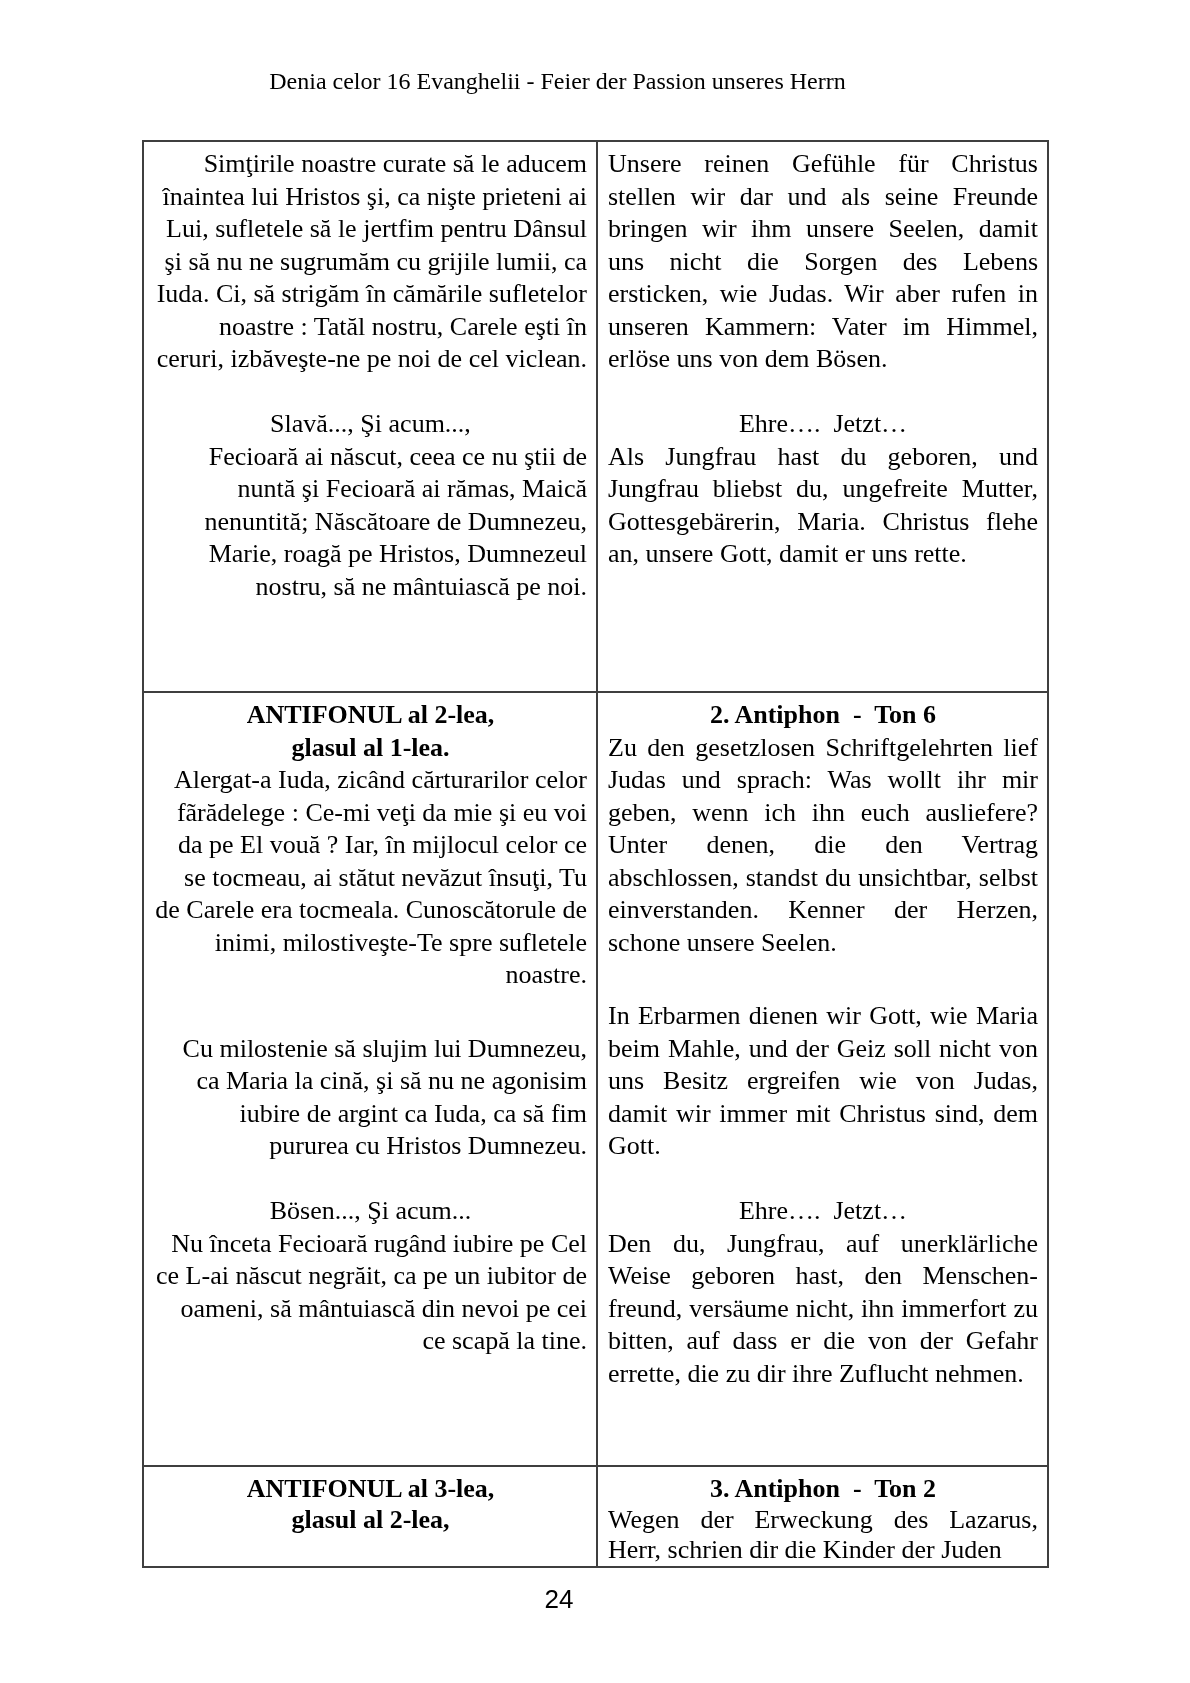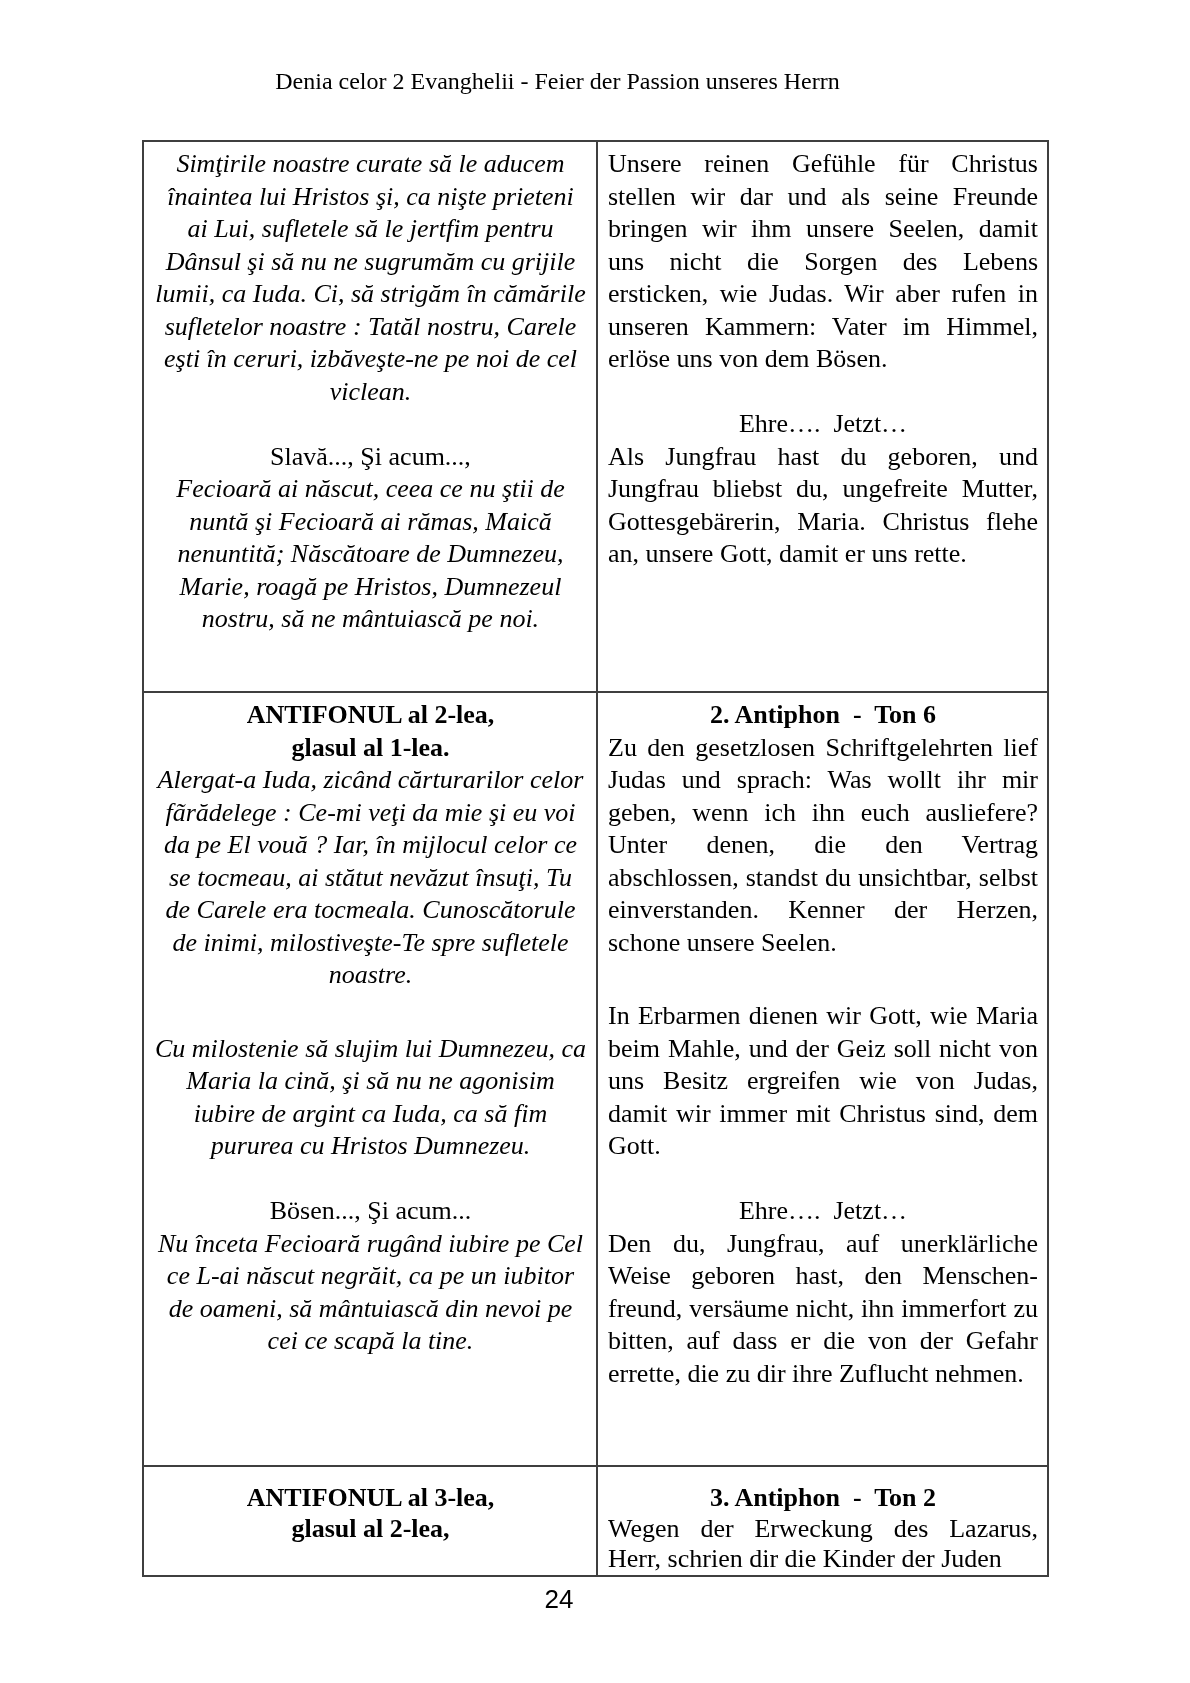--- a/index.html
+++ b/index.html
@@ -31,24 +31,24 @@
     vertical-align: top;
     padding: 6px 9px 0 10px;
     font-size: 26px;
     line-height: 32.5px;
     overflow: hidden;
     box-sizing: border-box;
   }
   tr.row-1 td { height: 551px; }
   tr.row-2 td { height: 774px; }
   tr.row-3 td { height: 95px; }
-  tr.row-3 td.cell { padding-top: 16px; line-height: 30.5px; }
+  tr.row-3 td.cell { padding-top: 7px; line-height: 30.5px; }
 
   .block { margin: 0; }
-  .para.align-left { text-align: center; font-style: italic; }
+  .para.align-left { text-align: right; }
   .para.align-justify { text-align: justify; }
   .para + .para { margin-top: 41px; }
   .para + .center { margin-top: 32.5px; }
   .center {
     text-align: center;
     white-space: pre-wrap;
   }
   .heading {
     font-weight: bold;
     text-align: center;
@@ -60,21 +60,21 @@
     top: 1584px; left: 0; width: 1118px;
     text-align: center;
     font-family: "Liberation Sans", sans-serif;
     font-size: 26px;
     line-height: 30px;
   }
 </style>
 </head>
 <body>
 
-<div class="page-header">Denia celor 2 Evanghelii - Feier der Passion unseres Herrn</div>
+<div class="page-header">Denia celor 16 Evanghelii - Feier der Passion unseres Herrn</div>
 
 <table class="doc-table">
   <colgroup>
     <col style="width:454px">
     <col style="width:451px">
   </colgroup>
   <tbody>
     <tr class="row-1">
       <td class="cell" lang="ro">
           <div class="block para align-left">Simţirile noastre curate să le aducem înaintea lui Hristos şi, ca nişte prieteni ai Lui, sufletele să le jertfim pentru Dânsul şi să nu ne sugrumăm cu grijile lumii, ca Iuda. Ci, să strigăm în cămările sufletelor noastre : Tatăl nostru, Carele eşti în ceruri, izbăveşte-ne pe noi de cel viclean.</div>

